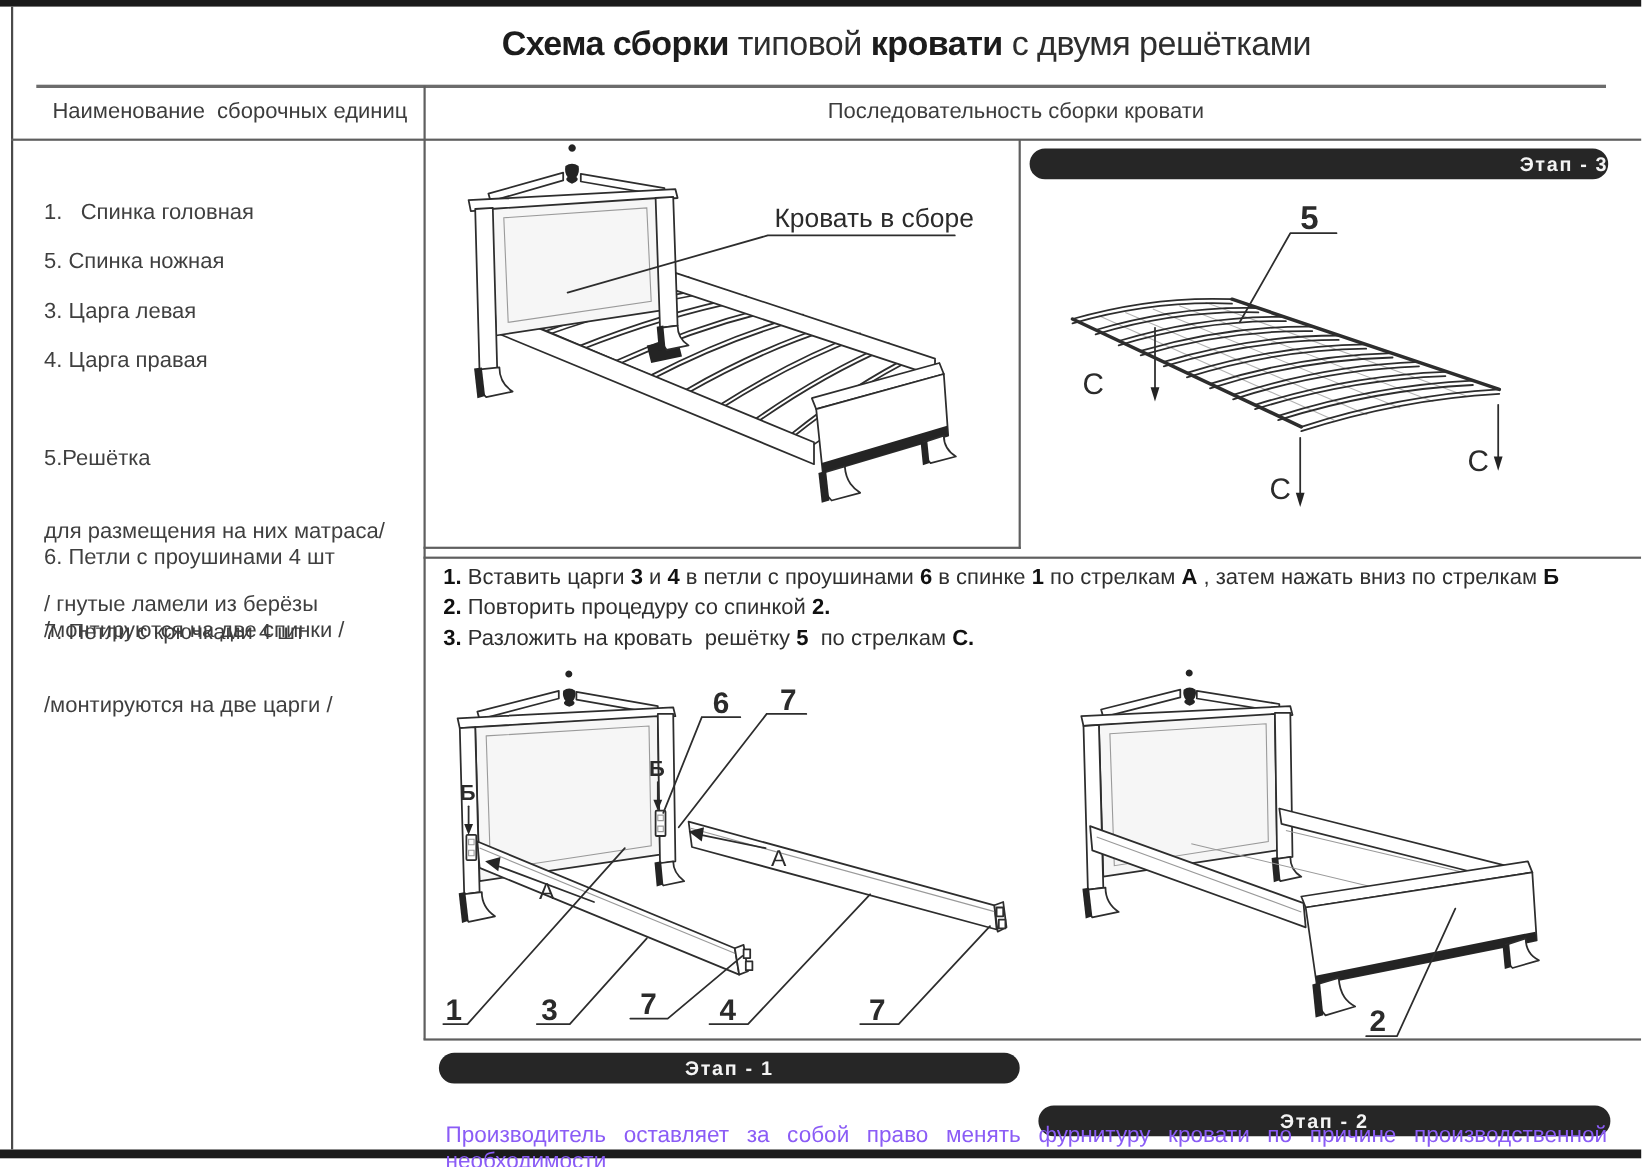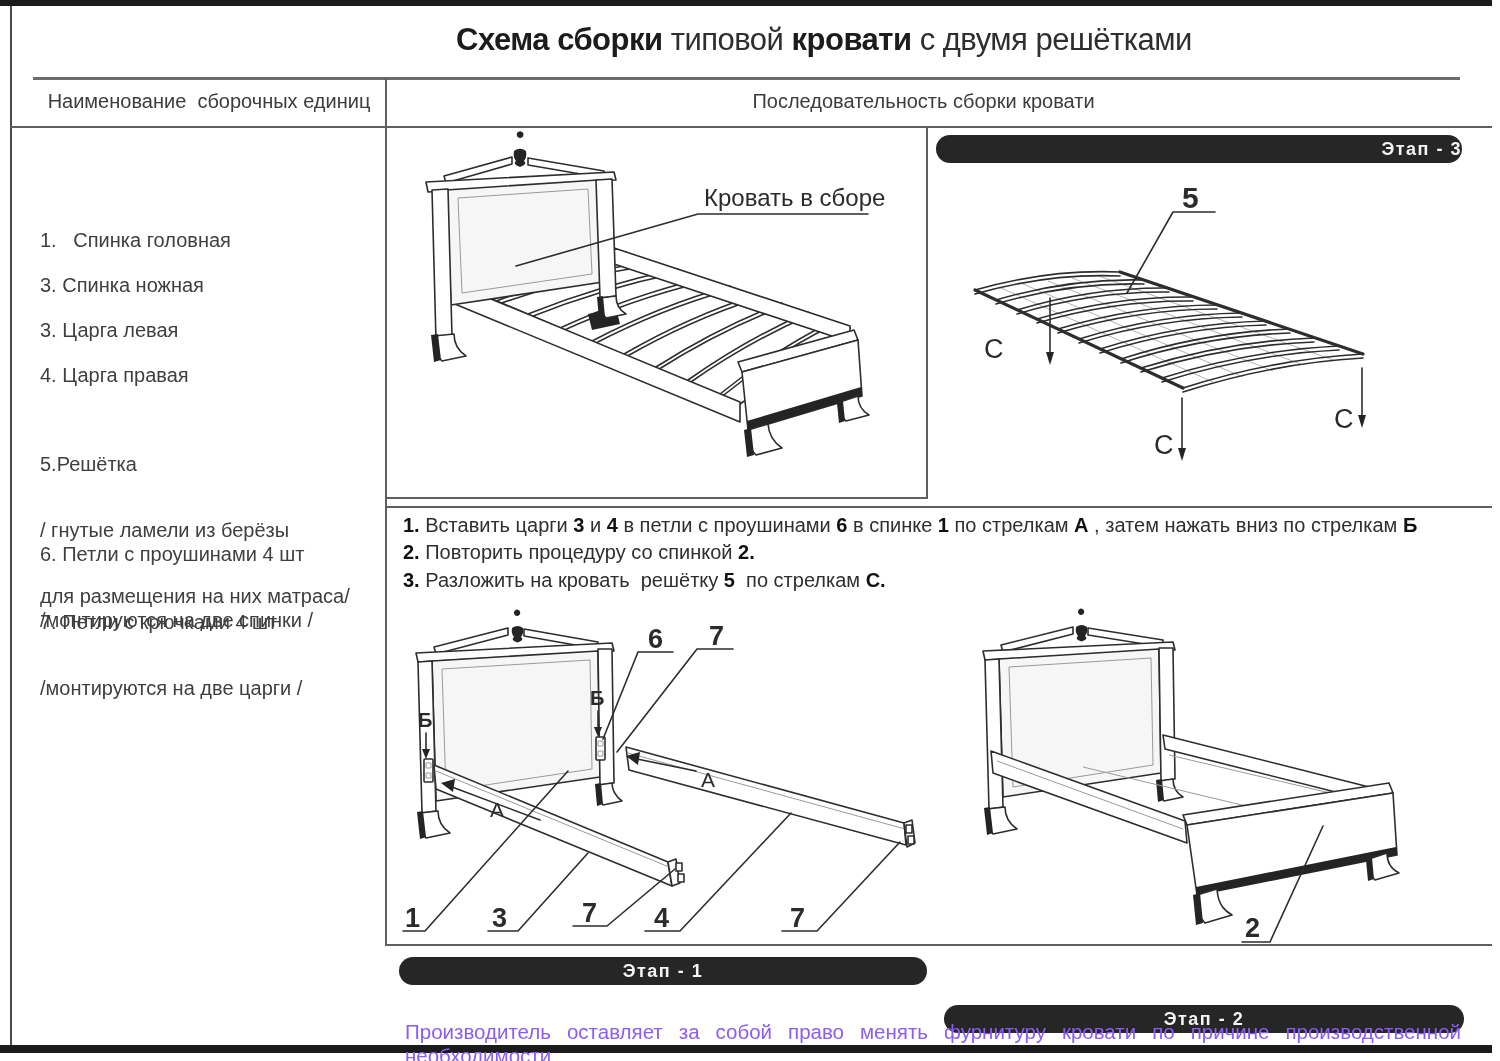--- a/index.html
+++ b/index.html
@@ -6,21 +6,21 @@
   .page{position:relative;width:1492px;height:1061px;background:#fff;overflow:hidden;
         font-family:"Liberation Sans",sans-serif;color:#3a3a3a;}
   .hline{position:absolute;background:#5f5f5f;height:2px;}
   .vline{position:absolute;background:#5f5f5f;width:2px;}
   .bar{position:absolute;background:#1b1b1b;}
   .title{position:absolute;left:124px;top:22px;width:1400px;text-align:center;
          font-size:31px;color:#2e2e2e;letter-spacing:-0.5px;white-space:pre;}
   .title b{color:#1c1c1c;}
   .colhead{position:absolute;font-size:20px;color:#3c3c3c;text-align:center;white-space:pre-wrap;}
   .part{position:absolute;left:40px;width:350px;font-size:20px;line-height:22px;
-        color:#3f3f3f;white-space:pre-wrap;margin-top:47px;}
+        color:#3f3f3f;white-space:pre-wrap;}
   .instr{position:absolute;left:403px;width:1062px;font-size:20px;color:#2f2f2f;white-space:pre-wrap;}
   .instr b{color:#111;}
   .banner{position:absolute;height:28px;background:#262626;border-radius:14px;color:#f4f4f4;
           text-align:center;line-height:28px;font-size:18px;font-weight:bold;letter-spacing:1.5px;}
   .footer{position:absolute;left:405px;top:1020px;width:1056px;font-size:20.5px;color:#8b5cf6;
           text-align:justify;text-align-last:justify;}
   svg{position:absolute;overflow:visible;}
   svg text{font-family:"Liberation Sans",sans-serif;fill:#2b2b2b;}
   .ink{stroke:#2d2d2d;stroke-width:1.6;fill:none;stroke-linejoin:round;stroke-linecap:round;}
   .fillw{fill:#ffffff;}
@@ -45,27 +45,27 @@
   <div class="vline" style="left:385px;top:78px;height:867px;"></div>
   <div class="vline" style="left:926px;top:127px;height:372px;"></div>
   <div class="hline" style="left:385px;top:497px;width:543px;"></div>
   <div class="hline" style="left:385px;top:506px;width:1107px;"></div>
   <div class="hline" style="left:385px;top:944px;width:1107px;"></div>
 
   <div class="colhead" style="left:33px;top:90px;width:352px;">Наименование  сборочных единиц</div>
   <div class="colhead" style="left:385px;top:90px;width:1077px;">Последовательность сборки кровати</div>
 
   <div class="part" style="top:182px;"><div>1.   Спинка головная</div></div>
-  <div class="part" style="top:227px;"><div>3. Спинка ножная</div></div>
+  <div class="part" style="top:227px;"><div>5. Спинка ножная</div></div>
   <div class="part" style="top:272px;"><div>3. Царга левая</div></div>
   <div class="part" style="top:317px;"><div>4. Царга правая</div></div>
   <div class="part" style="top:362px;">
     <div>5.Решётка</div>
+    <div>для размещения на них матраса/</div>
     <div>/ гнутые ламели из берёзы</div>
-    <div>для размещения на них матраса/</div>
   </div>
   <div class="part" style="top:452px;">
     <div>6. Петли с проушинами 4 шт</div>
     <div>/монтируются на две спинки /</div>
   </div>
   <div class="part" style="top:520px;">
     <div>7. Петли с крючками 4 шт</div>
     <div>/монтируются на две царги /</div>
   </div>
 

